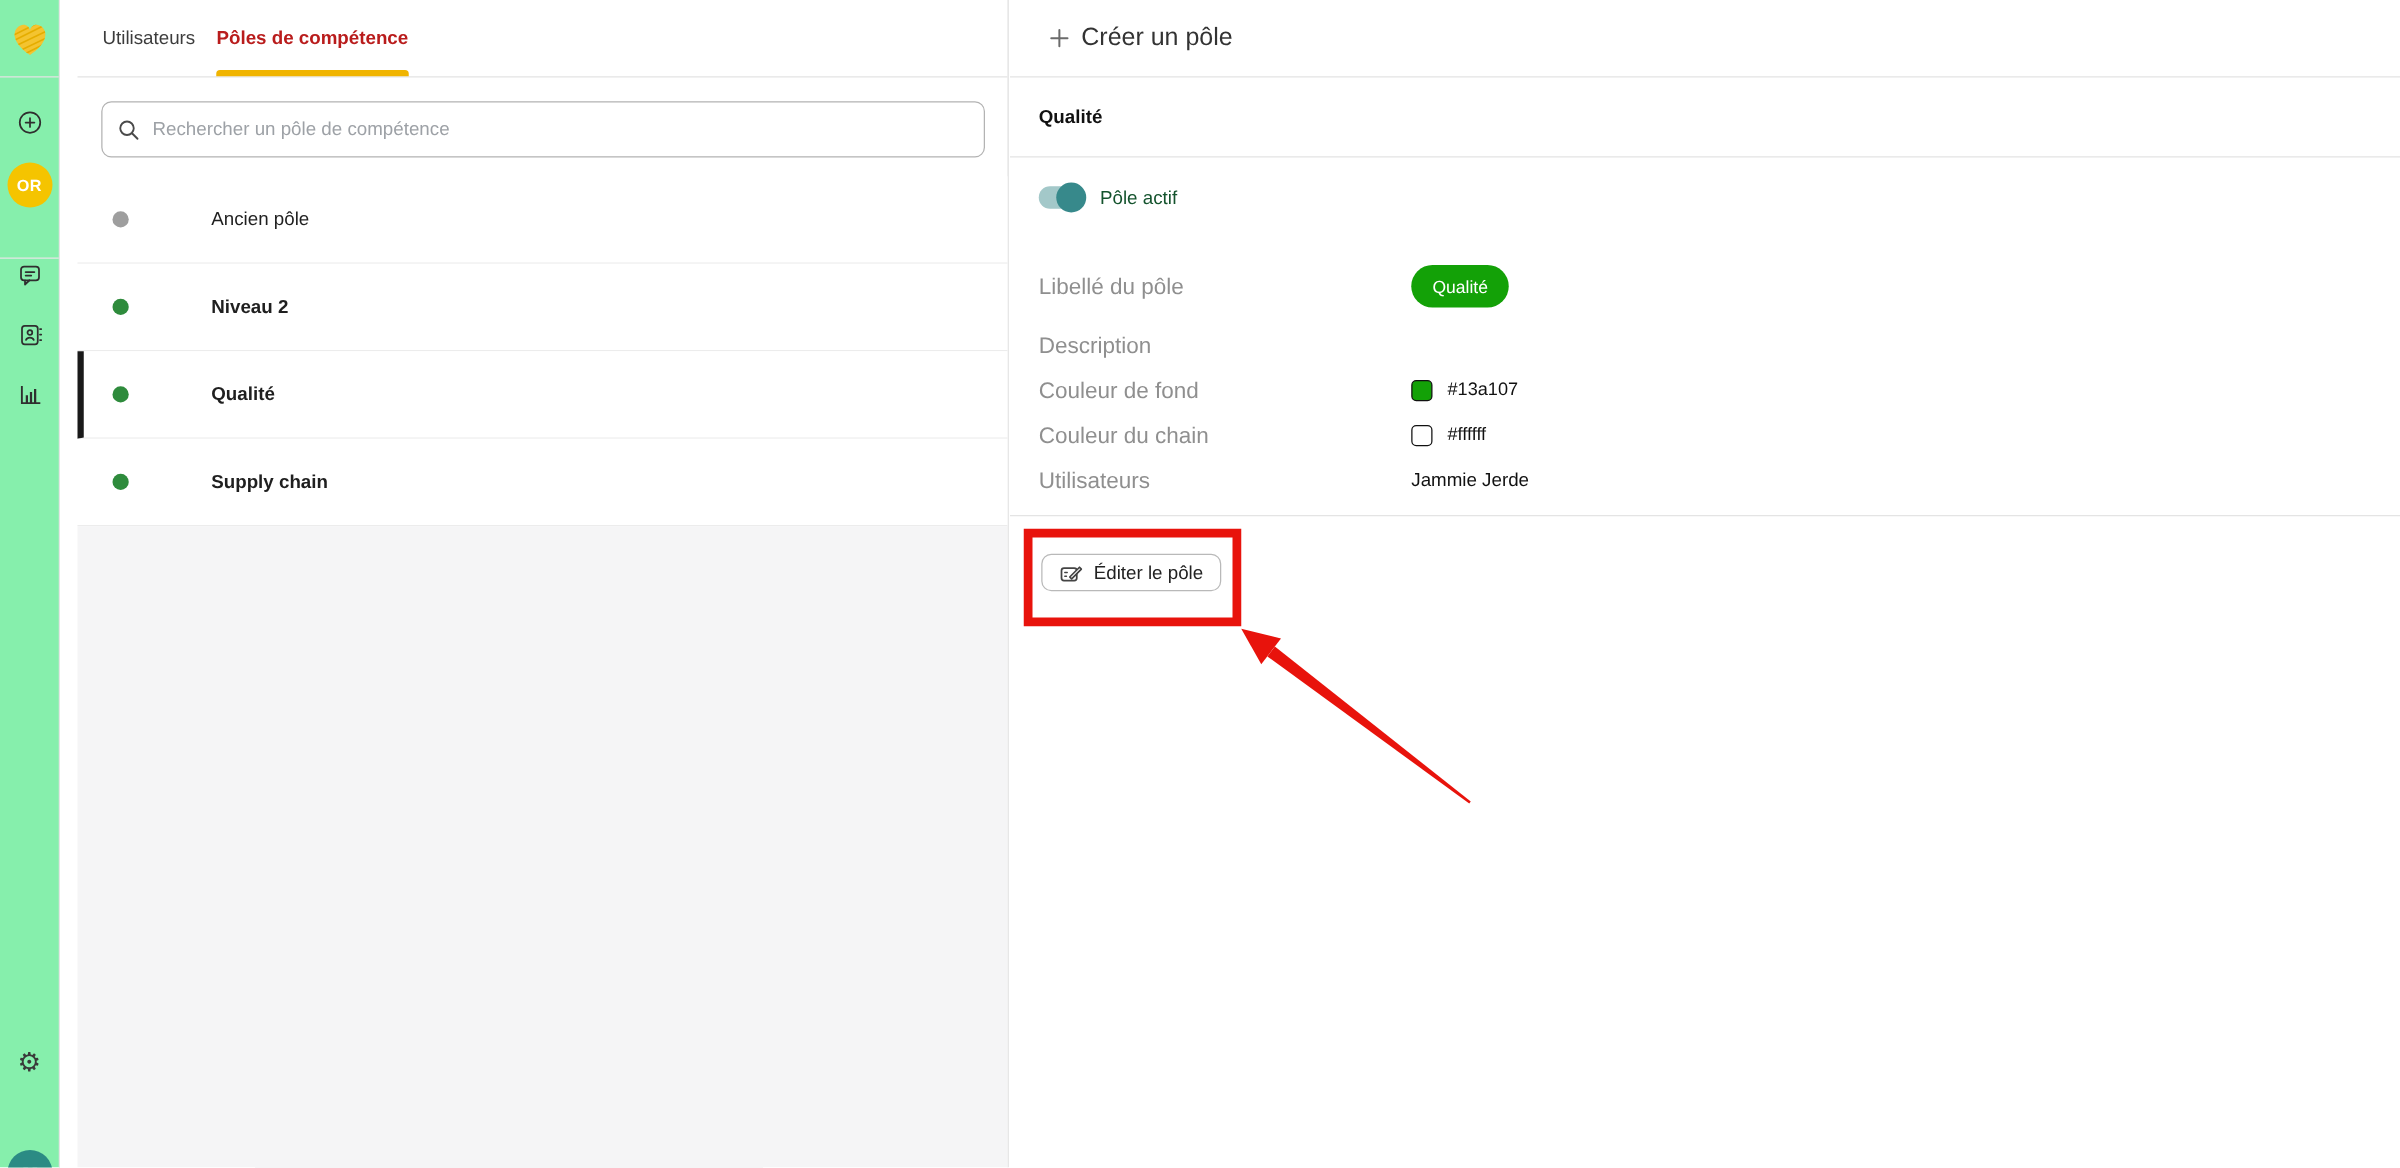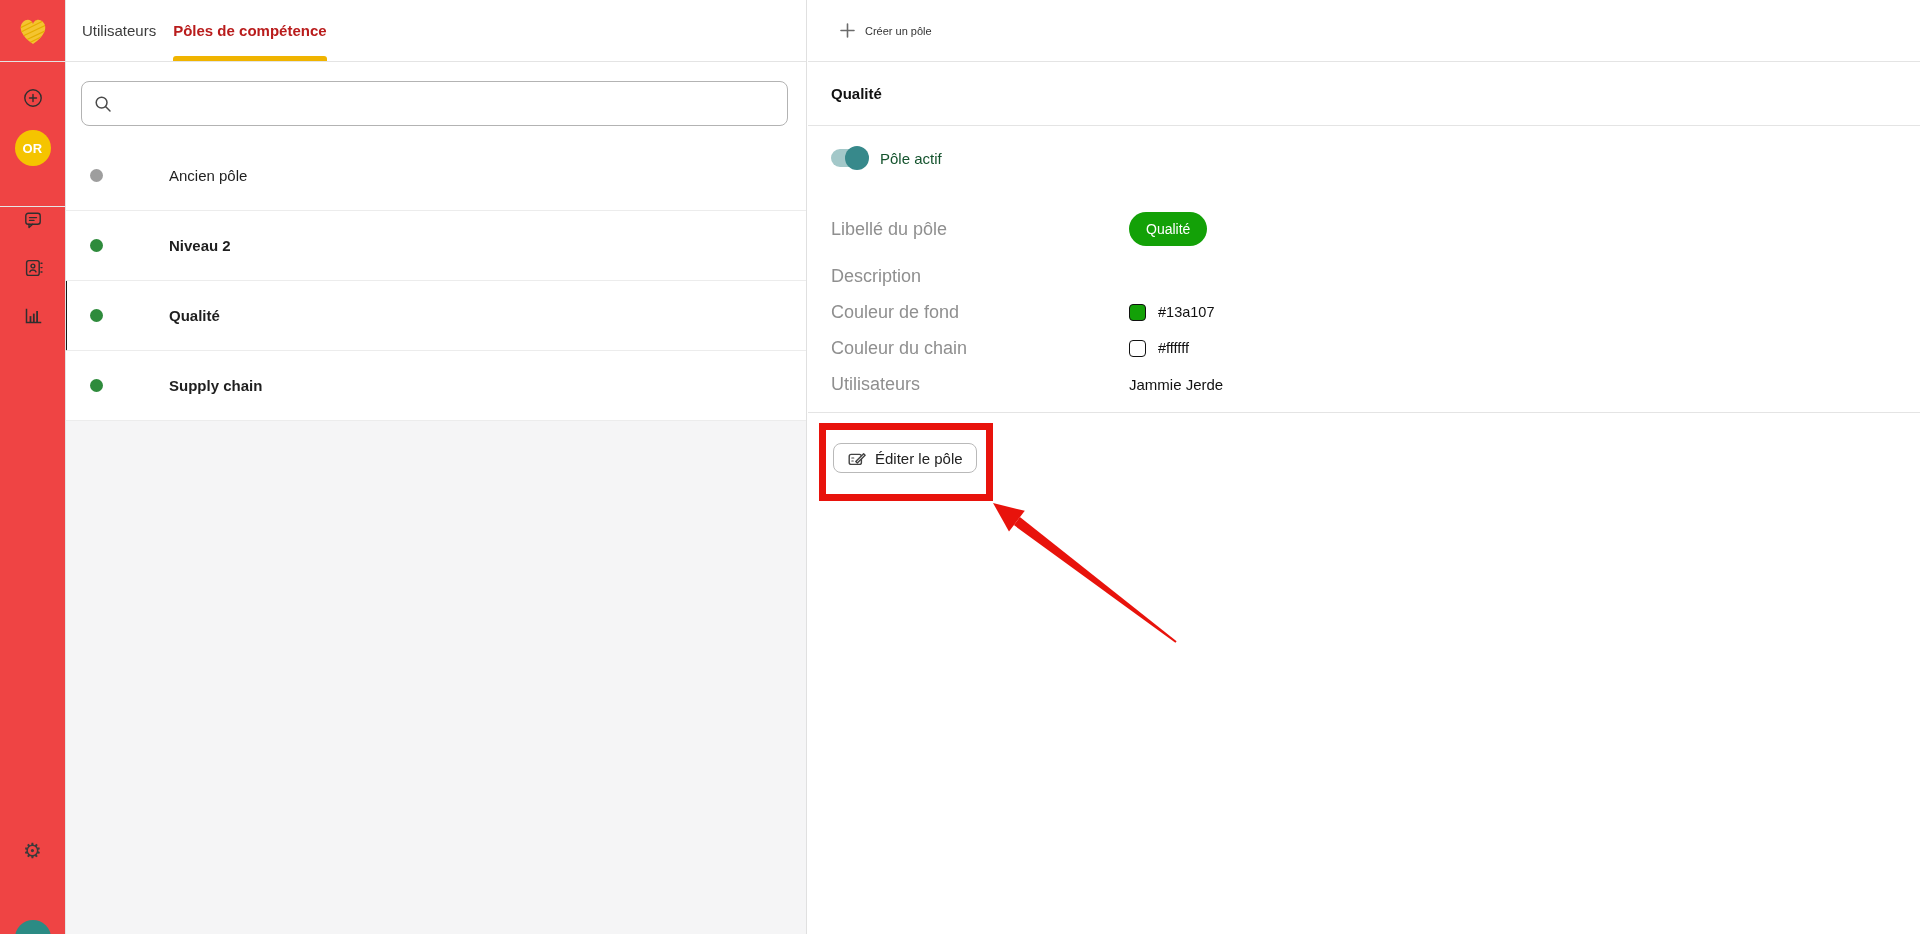--- a/index.html
+++ b/index.html
@@ -4,21 +4,21 @@
 <style>
   * { margin:0; padding:0; box-sizing:border-box; }
   html,body { width:1920px; height:934px; }
   body {
     font-family:"Liberation Sans", sans-serif;
     background:#ffffff; color:#1c1c1c;
     position:relative; overflow:hidden;
   }
 
   
-  .sidebar { position:absolute; left:0; top:0; width:66px; height:934px; background:#ef4444; border-right:1px solid #e4e4e4; z-index:2; }
+  .sidebar { position:absolute; left:0; top:0; width:48px; height:934px; background:#86efac; border-right:1px solid #e4e4e4; z-index:2; }
   .sb-header { position:absolute; top:0; left:0; width:100%; height:62px; border-bottom:1px solid #e4e4e4; display:flex; align-items:center; justify-content:center; }
   .sb-item { position:absolute; left:50%; transform:translateX(-50%); display:flex; align-items:center; justify-content:center; cursor:pointer; }
   .sb-divider { position:absolute; top:206px; left:0; width:100%; height:1px; background:#e6e6e6; }
   .avatar { width:36px; height:36px; border-radius:50%; color:#fff; font-size:13px; font-weight:bold; display:flex; align-items:center; justify-content:center; letter-spacing:.3px; }
   .gear-glyph { font-size:21px; color:#3a3a3a; line-height:1; }
 
   
   .left-panel { position:absolute; left:62px; top:0; width:745px; height:934px; background:#fff; border-right:1px solid #e0e0e0; display:flex; flex-direction:column; }
   .lp-header { height:62px; flex:none; border-bottom:1px solid #e4e4e4; display:flex; align-items:stretch; padding-left:20px; }
   .tab { display:flex; align-items:center; font-size:15px; color:#3c3c3c; cursor:pointer; position:relative; margin-right:17px; }
@@ -33,21 +33,21 @@
   .pole-row { height:70px; flex:none; display:flex; align-items:center; padding-left:28px; border-bottom:1px solid #ececec; background:#fff; cursor:pointer; }
   .pole-row.selected { border-left:5px solid #191919; padding-left:23px; }
   .dot { width:13px; height:13px; border-radius:50%; margin-right:18px; flex:none; }
   .pole-row .plabel { font-size:15px; color:#1f1f1f;margin-left:48px; }
   .pole-row.bold .plabel { font-weight:bold; }
   .lp-filler { flex:1; background:#f5f5f6; }
 
   
   .right-panel { position:absolute; left:808px; top:0; width:1112px; height:934px; background:#fff; }
   .rp-header { height:62px; border-bottom:1px solid #e4e4e4; display:flex; align-items:center; padding-left:31px; }
-  .create-btn { display:flex; align-items:center; gap:9px; font-size:11px; color:#333; cursor:pointer; background:none; border:none; font-family:inherit; }
+  .create-btn { display:flex; align-items:center; gap:9px; font-size:20px; color:#333; cursor:pointer; background:none; border:none; font-family:inherit; }
   .rp-title-row { height:64px; border-bottom:1px solid #e4e4e4; display:flex; align-items:center; padding-left:23px; font-size:15px; font-weight:bold; color:#111; }
 
   .toggle-row { position:absolute; left:23px; top:144px; height:28px; display:flex; align-items:center; gap:13px; cursor:pointer; }
   .toggle { width:36px; height:18px; border-radius:9px; position:relative; flex:none; }
   .toggle-knob { position:absolute; right:-2px; top:-3px; width:24px; height:24px; border-radius:50%; }
   .toggle-label { font-size:15px; color:#14532d; }
 
   .fields { position:absolute; left:23px; top:208px; right:40px; }
   .field-row { display:flex; align-items:center; }
   .field-row .flabel { width:298px; flex:none; font-size:18px; color:#8f8f8f; }
@@ -150,20 +150,21 @@
   </div>
 
   <div class="search-wrap">
     <div class="search-box">
       <span>
         <svg width="18" height="18" viewBox="0 0 18 18" fill="none" stroke="#4a4a4a" stroke-width="1.5" stroke-linecap="round">
           <circle cx="7.6" cy="7.6" r="5.4"></circle>
             <path d="M11.8 11.8 L16 16"></path>
         </svg>
       </span>
+      <input type="text" placeholder="Rechercher un pôle de compétence" style="">
     </div>
   </div>
 
   <div class="pole-row">
     <span class="dot" style="background: rgb(158, 158, 158);"></span>
     <span class="plabel">Ancien pôle</span>
   </div>
   <div class="pole-row bold">
     <span class="dot" style="background: rgb(46, 139, 60);"></span>
     <span class="plabel">Niveau 2</span>

